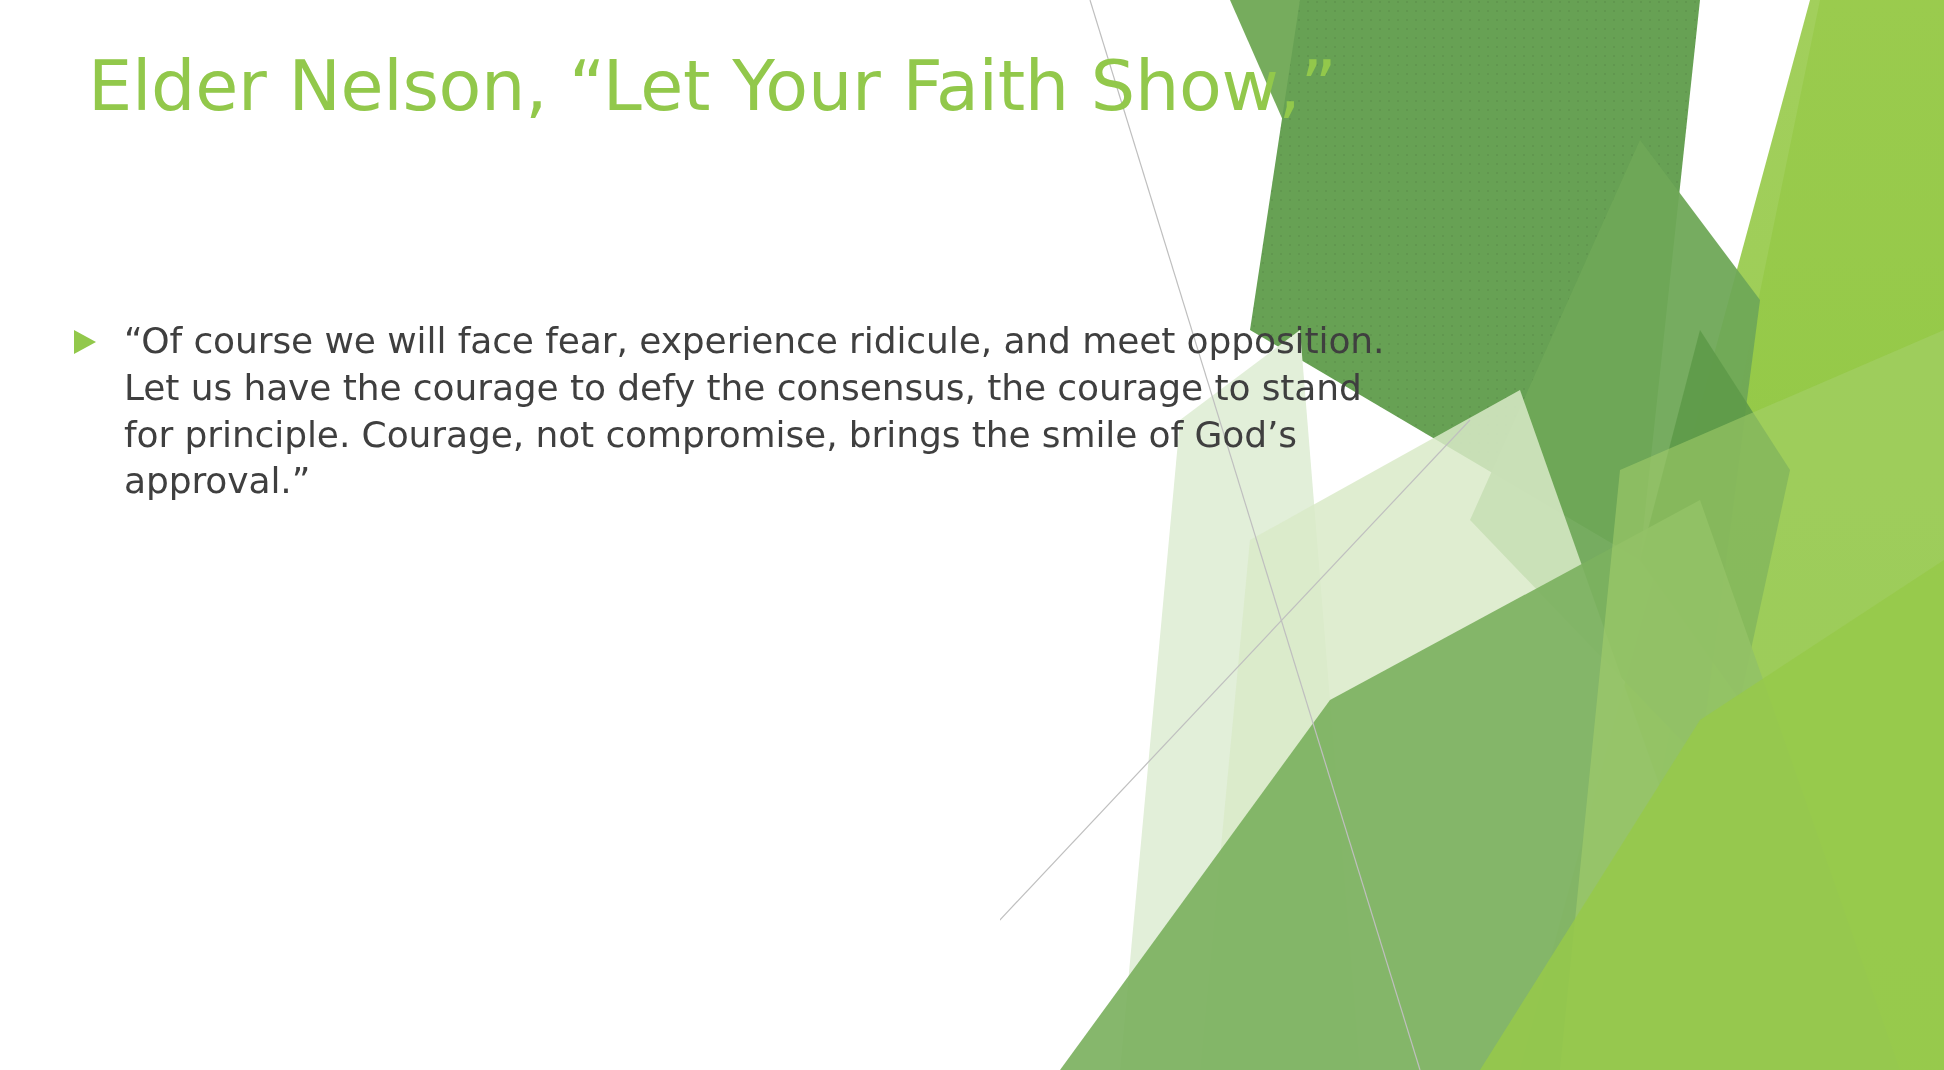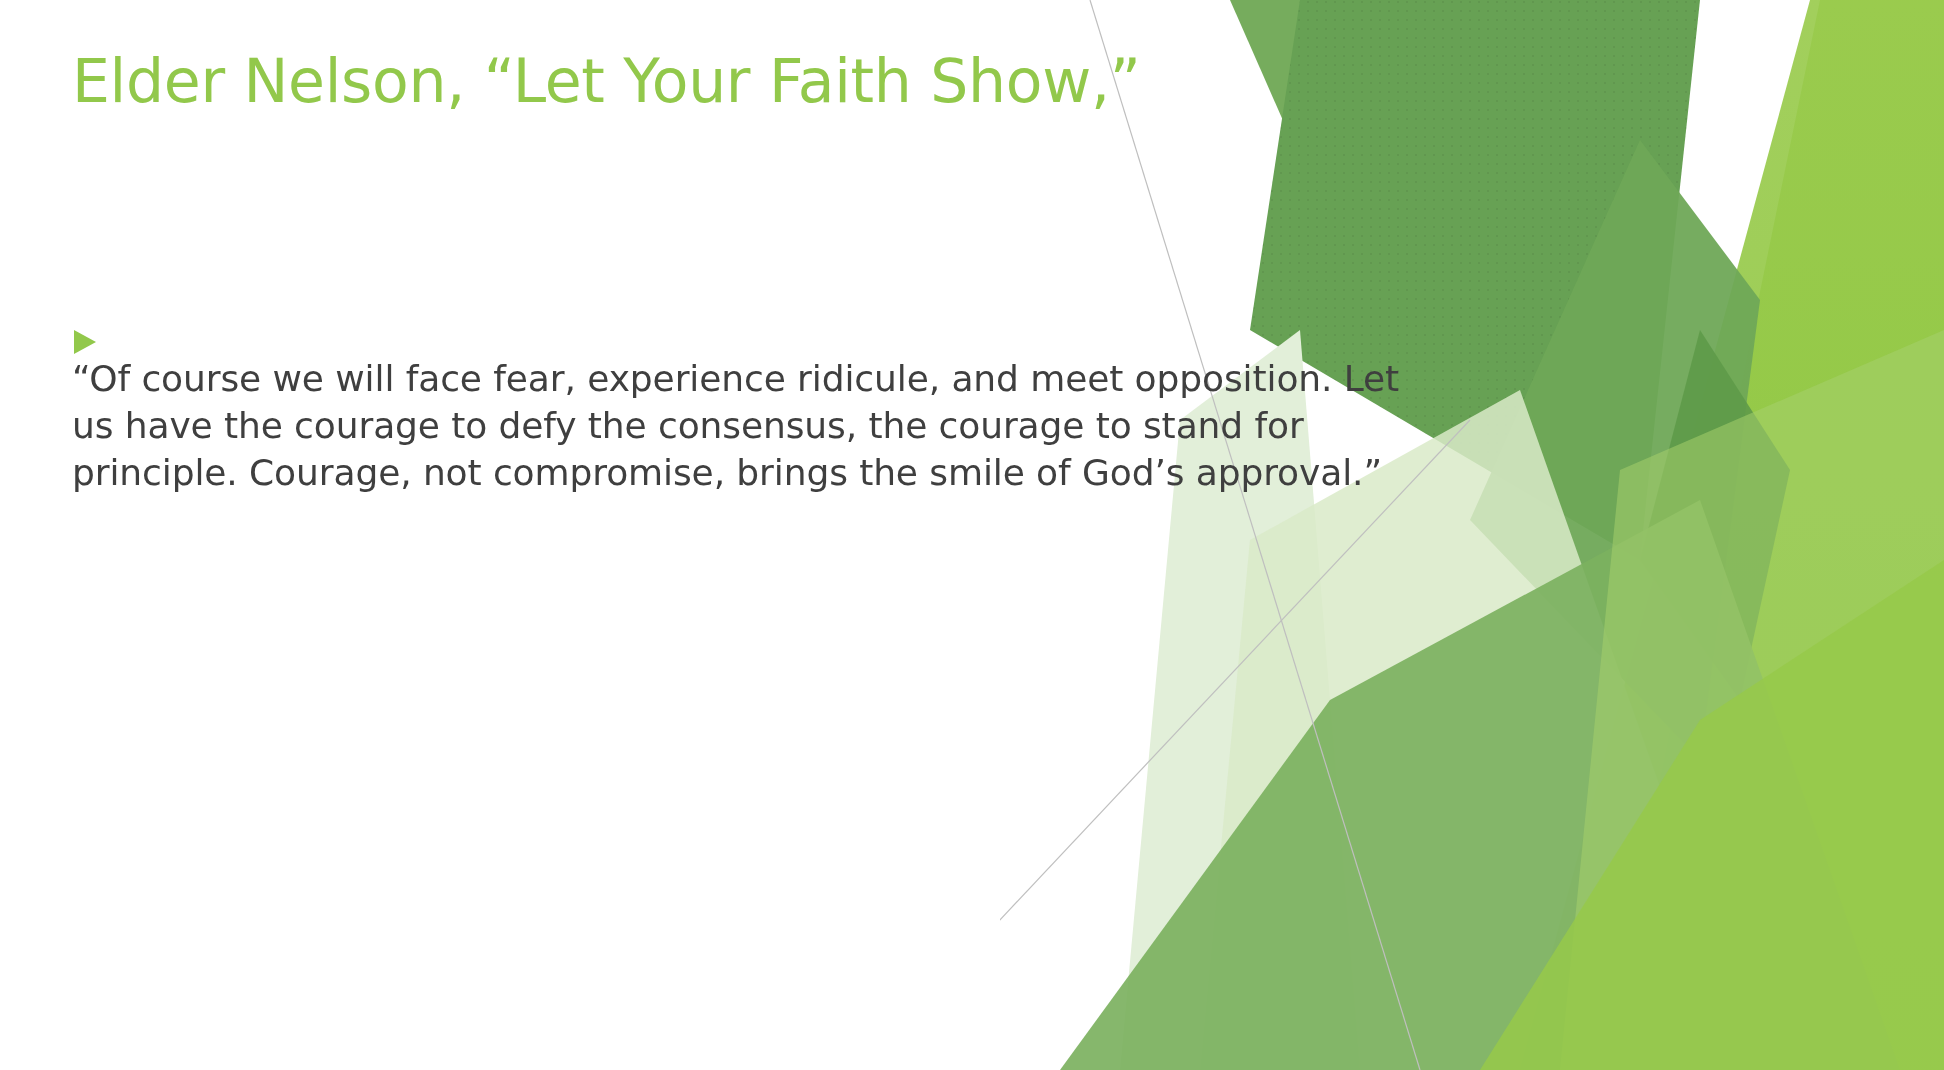--- a/index.html
+++ b/index.html
@@ -42,41 +42,41 @@
   }
   .title-line {
     margin: 0;
     color: #92C84B;
     font-weight: 400;
     letter-spacing: -0.3px;
     line-height: 1.05;
     white-space: nowrap;
   }
   .title-line-1 {
-    font-size: 60px;
+    font-size: 70px;
+    margin-left: 16px;
   }
   .title-line-2 {
     font-size: 69px;
   }
   .title-sub {
     font-size: 55px;
     letter-spacing: 0px;
   }
 
   
   .body-block {
     position: absolute;
     left: 72px;
     top: 318px;
     width: 1330px;
   }
   .bullet-row {
     display: flex;
     align-items: flex-start;
-    flex-direction: column;
   }
   .bullet-marker {
     flex: 0 0 auto;
     width: 52px;
     padding-top: 10px;
     line-height: 0;
   }
   .bullet-marker svg {
     display: block;
   }

